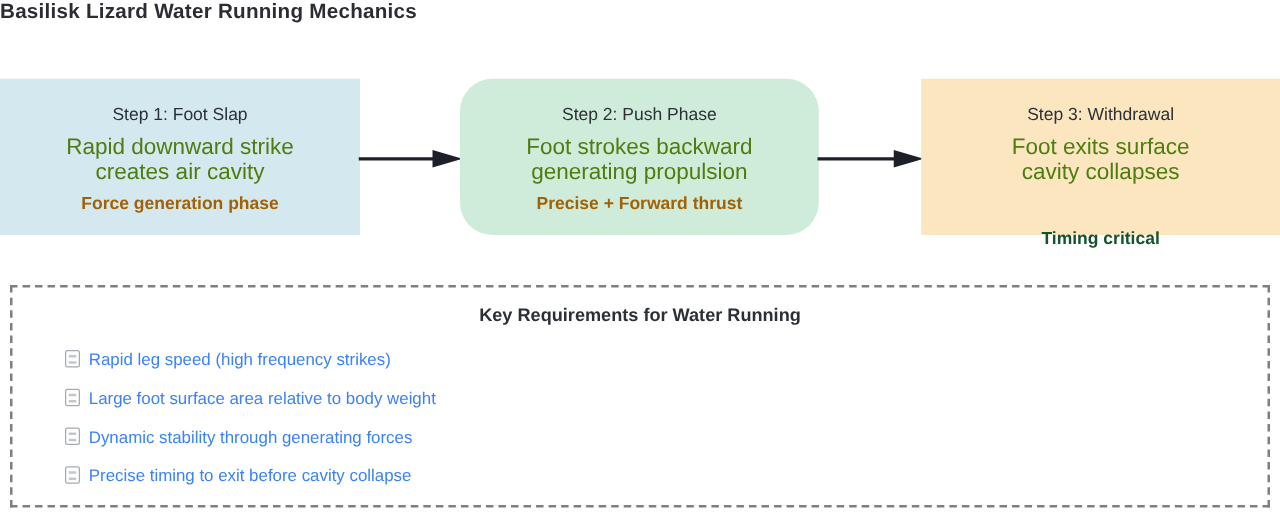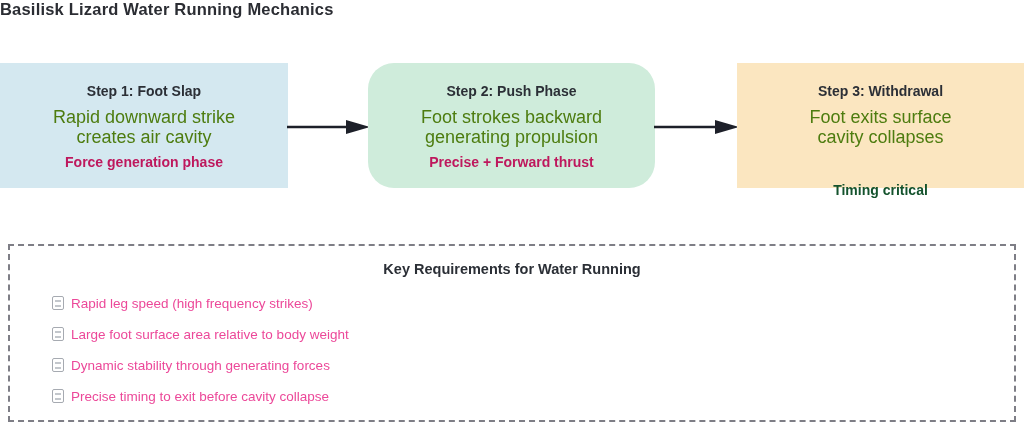--- a/index.html
+++ b/index.html
@@ -34,48 +34,48 @@
     height: 125px;
     box-sizing: border-box;
     padding-top: 18px;
     text-align: center;
   }
   .step-1 { left: 0px;   width: 288px; background: #d4e8f0; }
   .step-2 { left: 368px; width: 287px; background: #cfecdb; border-radius: 26px; }
   .step-3 { left: 737px; width: 287px; background: #fbe6c0; }
   .step-heading {
     font-size: 14px;
-    font-weight: bold;
+    font-weight: normal;
     color: #2b2f36;
     line-height: 20px;
     margin-bottom: 6px;
   }
   .step-line {
     font-size: 18px;
     color: #4d7c0f;
     line-height: 20px;
   }
   .step-note {
     font-size: 14px;
     font-weight: bold;
     line-height: 20px;
     margin-top: 5px;
   }
-  .note-green  { color: #be185d; }
+  .note-green  { color: #a16207; }
   .note-orange { color: #14532d; margin-top: 33px; }
   .flow-arrow {
     position: absolute;
     top: 118px;
   }
   .arrow-1 { left: 286px; }
   .arrow-2 { left: 653px; }
   .requirements-panel {
     position: absolute;
     left: 8px;
-    top: 244px;
+    top: 228px;
     width: 1008px;
     height: 178px;
     box-sizing: border-box;
     border: 2px dashed #7e7e86;
     background: #ffffff;
   }
   .requirements-title {
     margin-top: 13px;
     text-align: center;
     font-size: 14.5px;
@@ -85,21 +85,21 @@
   }
   .requirements-list {
     margin-top: 15px;
     margin-left: 42px;
   }
   .requirement-row {
     height: 20px;
     line-height: 20px;
     margin-bottom: 11px;
     font-size: 13.5px;
-    color: #ec4899;
+    color: #3b82f6;
     white-space: nowrap;
   }
   .tofu {
     display: inline-block;
     width: 12px;
     height: 14px;
     box-sizing: border-box;
     border: 1px solid #a6aab1;
     border-radius: 2px;
     margin-right: 7px;

